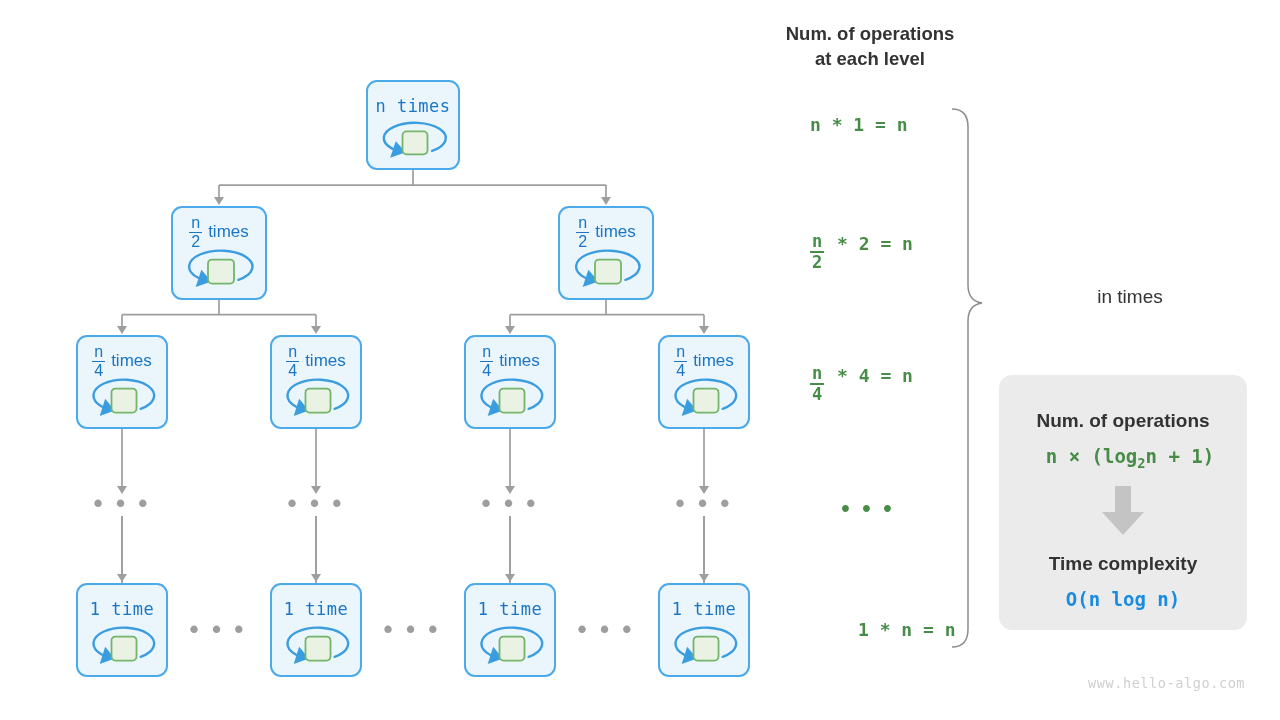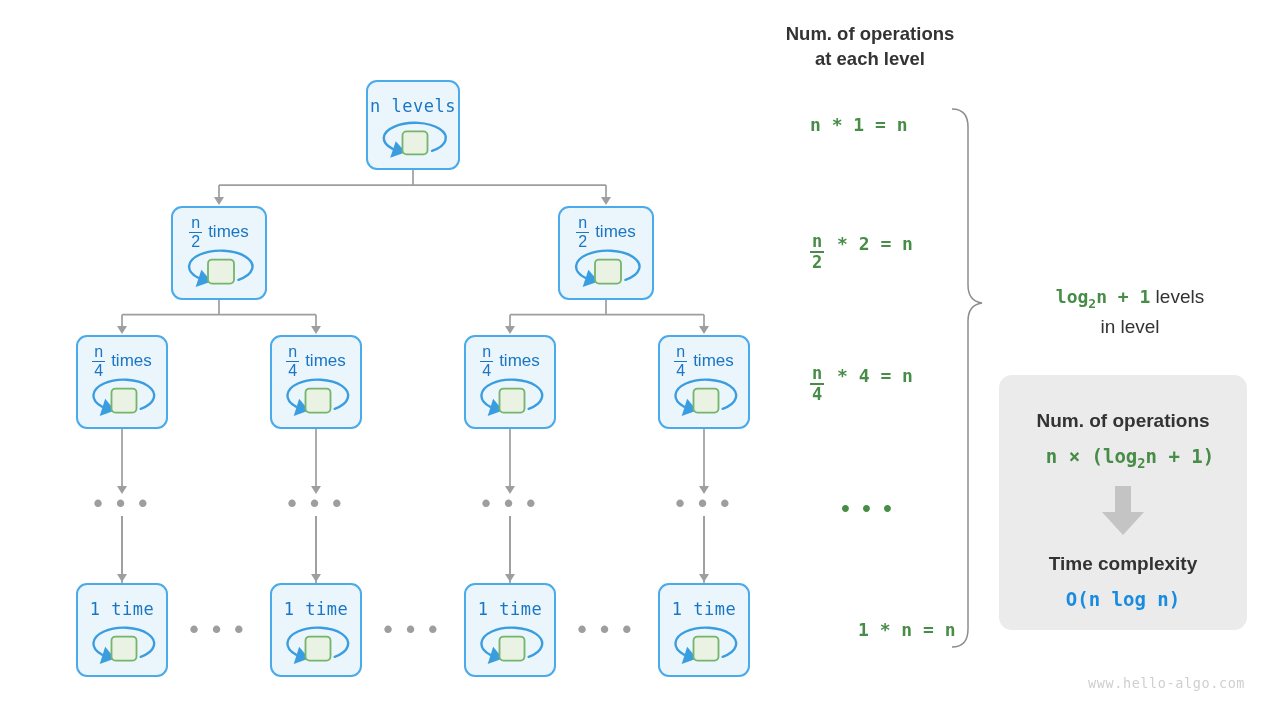--- a/index.html
+++ b/index.html
@@ -203,21 +203,21 @@
       <line x1="704" y1="429" x2="704" y2="487" stroke="#9e9e9e" stroke-width="1.7"></line>
       <polygon points="699,486 709,486 704,494" fill="#9e9e9e"></polygon>
       <line x1="704" y1="516" x2="704" y2="668" stroke="#9e9e9e" stroke-width="1.7"></line>
       <line x1="704" y1="516" x2="704" y2="574" stroke="#9e9e9e" stroke-width="1.7"></line>
       <polygon points="699,574 709,574 704,582" fill="#9e9e9e"></polygon>
     </svg>
 
   <div id="nodes-layer">
       <div class="node" style="left: 366px; top: 80px; width: 94px; height: 90px;">
         <div class="node-label lbl-mono" style="top:10px;height:28px;">
-          <span>n levels</span>
+          <span>n times</span>
         </div>
   <svg class="loop" style="left:0;top:0;" width="94" height="90">
     <path d="M 24.665599999999998 66.816
              A 31.020000000000003 15.3 0 1 1 64.061 68.80499999999999" fill="none" stroke="#3a9de0" stroke-width="2.4" stroke-linecap="round"></path>
     <polygon points="22.183999999999997,75.69 37.694,70.335 27.767599999999998,59.166" fill="#3a9de0"></polygon>
     <rect x="34.5" y="49.36" width="25" height="23" rx="4" fill="#e9f2e3" stroke="#74b56a" stroke-width="1.8"></rect>
   </svg>
       </div>
       <div class="node" style="left: 171px; top: 206px; width: 96px; height: 94px;">
         <div class="node-label lbl-frac" style="top:10px;height:28px;">
@@ -389,24 +389,21 @@
       <div class="op-line" style="top: 629px; left: 810px; margin-left: 48px;">
         <span>1 * n = n</span>
       </div>
     </div>
 
   <svg class="brace" style="left:950px; top:105px;" width="40" height="550">
     <path d="M 2 4 Q 18 4 18 22 L 18 180 Q 18 196 32 198 Q 18 200 18 216 L 18 524 Q 18 542 2 542" fill="none" stroke="#8d8d8d" stroke-width="1.5"></path>
   </svg>
 
   <div class="levels-text" style="left:1000px; top:283px; width:260px;">
-    <div>
-      <span class="green"><span>log</span><span class="sub">2</span><span>n + 1</span></span><span> levels</span>
-    </div>
-    <div>in level</div>
+    <div>in times</div>
   </div>
 
   <div class="panel" style="left:999px; top:375px; width:248px; height:255px;">
     <div class="panel-row panel-head" style="top:35px;">Num. of operations</div>
     <div class="panel-row panel-green" style="top:70px;padding-left:14px;"><span>n × (log</span><span class="sub">2</span><span>n + 1)</span></div>
 
     <svg class="down-arrow" style="left:100px; top:111px;" width="48" height="50">
       <polygon points="16,0 32,0 32,26 45,26 24,49 3,26 16,26" fill="#c4c4c4"></polygon>
     </svg>
 

